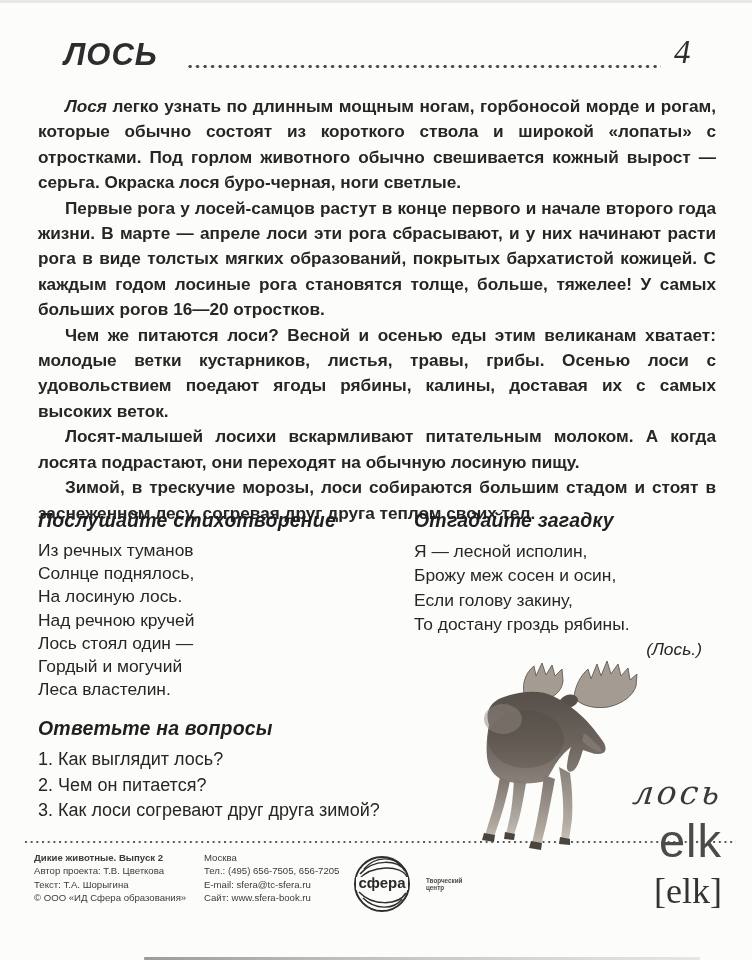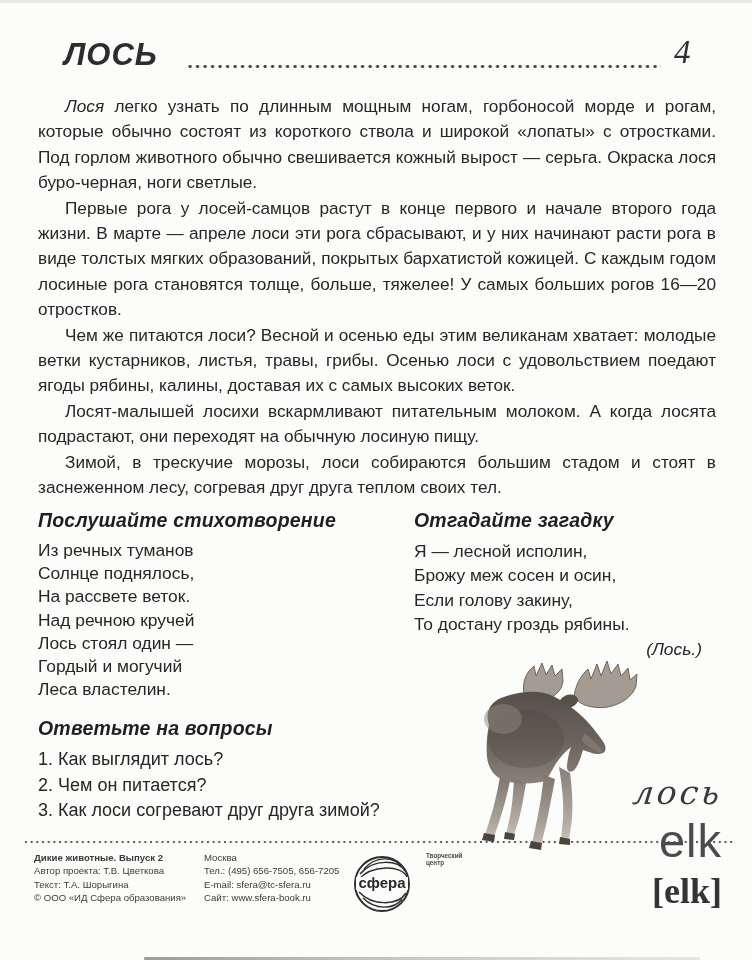--- a/index.html
+++ b/index.html
@@ -21,21 +21,21 @@
     background-size:7.5px 7px; background-repeat:repeat-x;
   }
   .page-num {
     position:absolute; left:674px; top:31px;
     font-family:"Liberation Serif", serif; font-style:italic;
     font-size:33px; color:#2f2f2f;
   }
   
   .article {
     position:absolute; left:38px; top:91px; width:678px; z-index:2;
-    font-size:17.2px; line-height:25.4px; text-align:justify;
+    font-size:17.2px; line-height:25.4px; text-align:justify;font-weight:bold;
   }
   .article p { text-indent:27px; }
   .article em { font-style:italic; }
   
   .watermark {
     position:absolute; left:14px; top:443px; width:724px; z-index:1;
     font-size:55px; font-weight:bold; text-align:center; white-space:nowrap;
     color:rgba(255,255,255,0.85);
     -webkit-text-stroke:1.6px #c7c3be;
     text-shadow:1px 2px 1px rgba(160,156,150,0.45);
@@ -65,33 +65,32 @@
     font-size:33px; color:#3a3a3a; letter-spacing:3px;
     transform:skewX(-6deg); transform-origin:right;
   }
   .vocab-en {
     font-size:47px; color:#4b4b4b; line-height:54px; letter-spacing:1px;
     margin-top:2px;
   }
   .vocab-tr {
     font-family:"Liberation Serif", serif; font-size:36px; color:#333;
     line-height:46px;
-    font-weight:bold;
   }
   
   .footer-dots {
     position:absolute; left:24px; top:837px; width:712px; height:5px;
     background-image:radial-gradient(circle at 2px 2px, #5a5a5a 1.05px, transparent 1.45px);
     background-size:5.7px 5px; background-repeat:repeat-x;
   }
   .footer-col { position:absolute; top:848px; font-size:9.6px; line-height:13.4px; color:#3b3b3b; }
   .footer-col .b { font-weight:bold; }
   .fc1 { left:34px; }
   .fc2 { left:204px; }
-  .logo-wrap { position:absolute; left:350px; top:849px; display:flex; align-items:flex-start; gap:12px; }
+  .logo-wrap { position:absolute; left:350px; top:849px; display:flex; align-items:center; gap:12px; }
   .logo-caption { font-size:6.3px; line-height:7px; color:#4a4a4a; font-weight:bold; }
   
   .scan-line {
     position:absolute; left:144px; top:954px; width:556px; height:2.6px; border-radius:1px;
     background:linear-gradient(to right,#8b8b89,#b3b3b1 35%,#cfcfcc 70%,#e2e2df);
     opacity:.85;
   }
 </style>
 </head>
 <body>
@@ -108,21 +107,21 @@
     <p><em></em><span>Первые рога у лосей-самцов растут в конце первого и начале второго года жизни. В марте — апреле лоси эти рога сбрасывают, и у них начинают расти рога в виде толстых мягких образований, покрытых бархатистой кожицей. С каждым годом лосиные рога становятся толще, больше, тяжелее! У самых больших рогов 16—20 отростков.</span></p>
     <p><em></em><span>Чем же питаются лоси? Весной и осенью еды этим великанам хватает: молодые ветки кустарников, листья, травы, грибы. Осенью лоси с удовольствием поедают ягоды рябины, калины, доставая их с самых высоких веток.</span></p>
     <p><em></em><span>Лосят-малышей лосихи вскармливают питательным молоком. А когда лосята подрастают, они переходят на обычную лосиную пищу.</span></p>
     <p><em></em><span>Зимой, в трескучие морозы, лоси собираются большим стадом и стоят в заснеженном лесу, согревая друг друга теплом своих тел.</span></p>
   </div>
 
   <div class="poem">
     <div class="col-heading">Послушайте стихотворение</div>
     <div class="line">Из речных туманов</div>
     <div class="line">Солнце поднялось,</div>
-    <div class="line">На рассвете веток.</div>
+    <div class="line">На лосиную лось.</div>
     <div class="line">Над речною кручей</div>
     <div class="line">Лось стоял один —</div>
     <div class="line">Гордый и могучий</div>
     <div class="line">Леса властелин.</div>
   </div>
 
   <div class="riddle">
     <div class="col-heading">Отгадайте загадку</div>
     <div class="line">Я — лесной исполин,</div>
     <div class="line">Брожу меж сосен и осин,</div>

